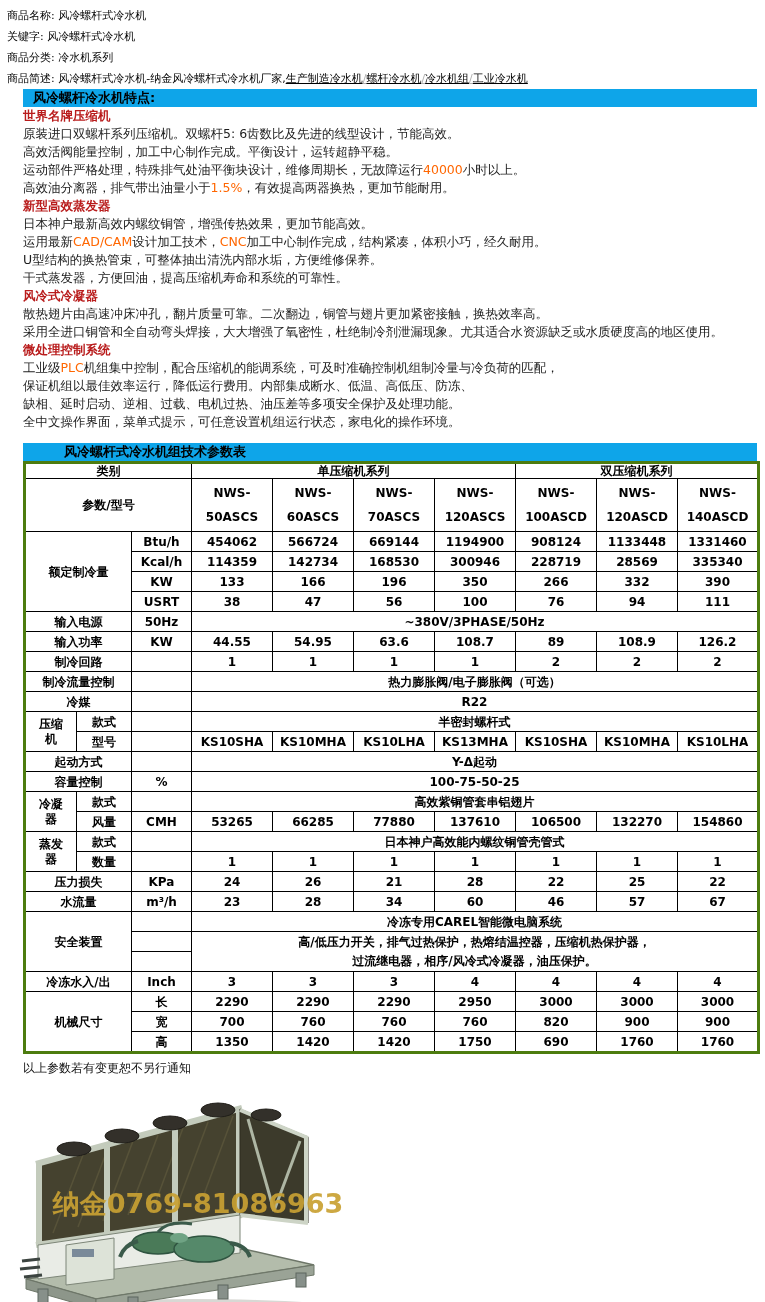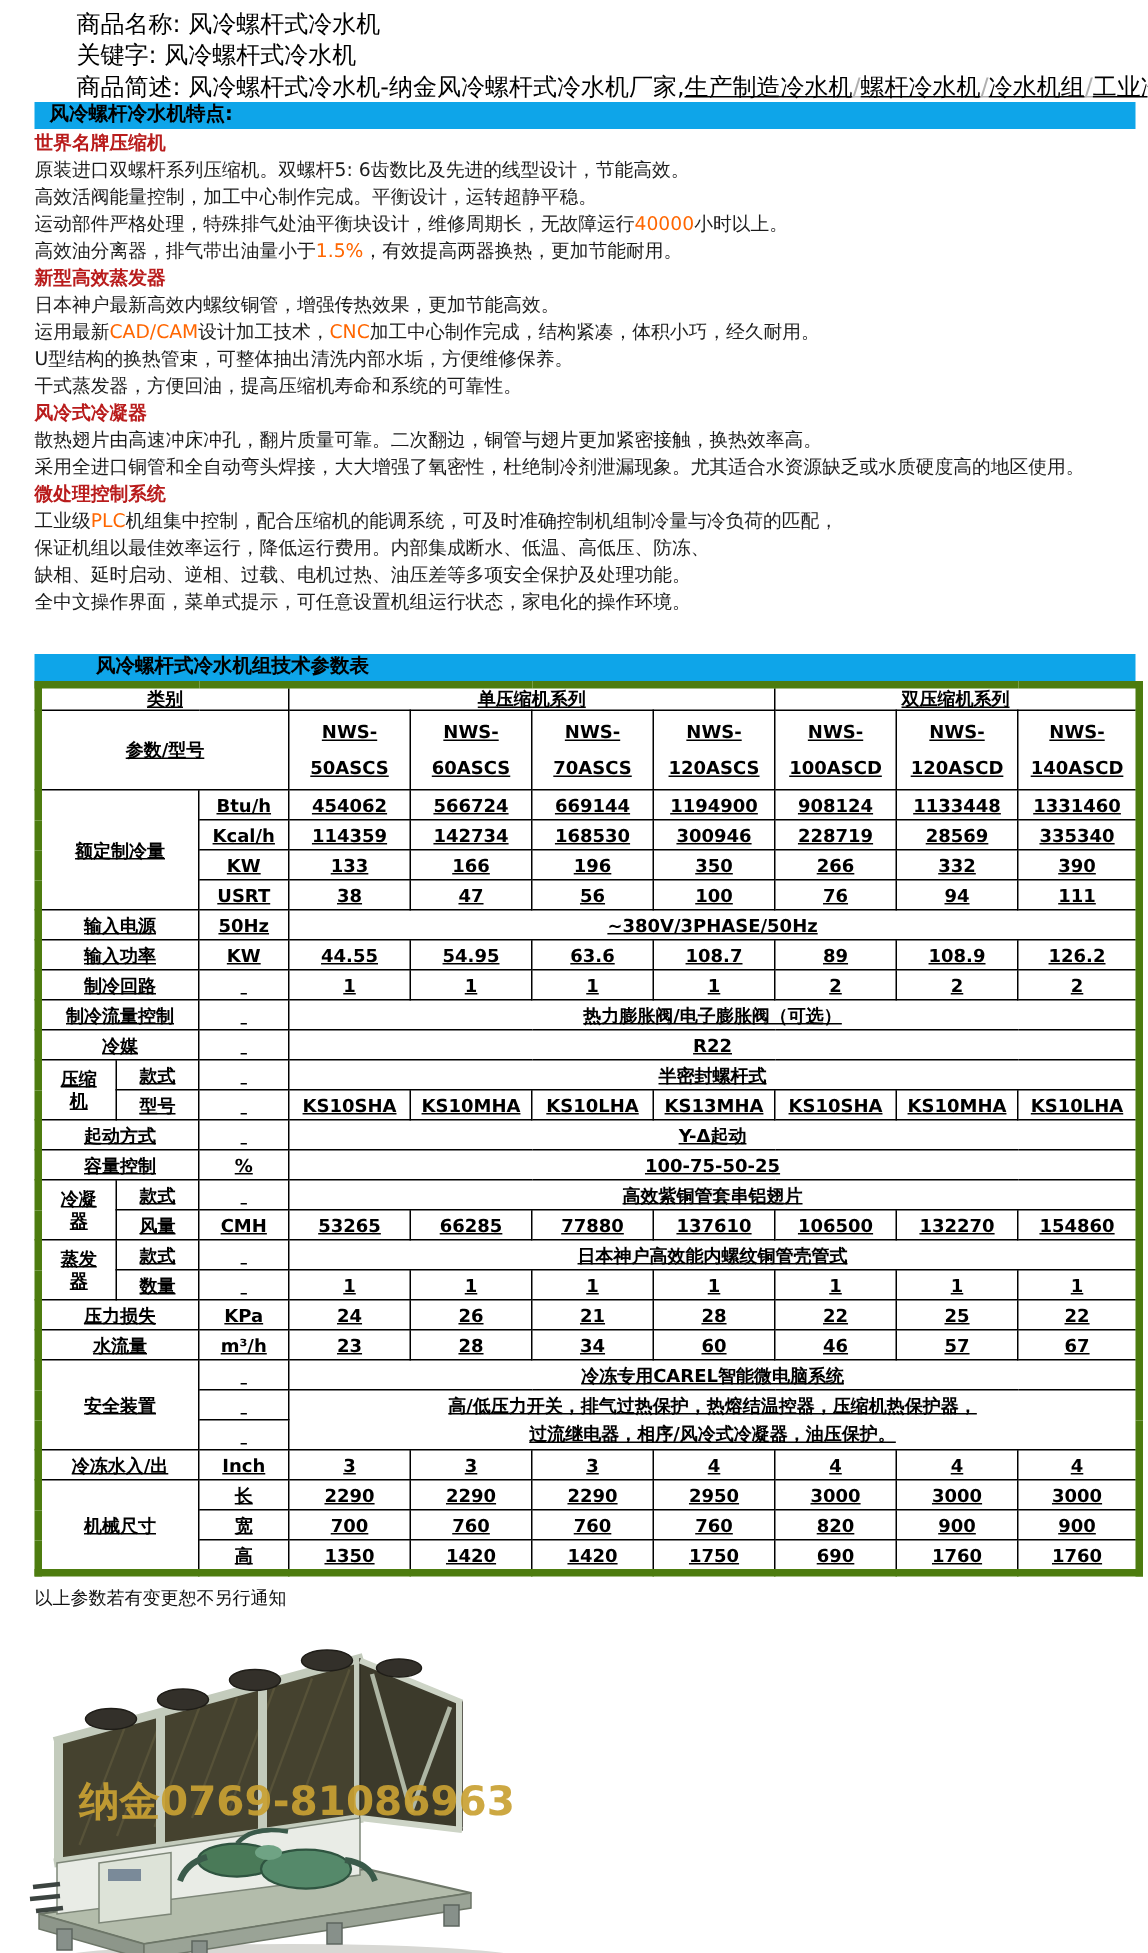--- a/index.html
+++ b/index.html
@@ -3,41 +3,40 @@
 <meta charset="utf-8">
 <style>
   html,body{margin:0;padding:0;}
   body{
     width:765px;height:1302px;overflow:hidden;background:#ffffff;
     font-family:"DejaVu Sans","Liberation Sans",sans-serif;
     color:#000;
   }
   
   .meta{padding:5px 0 0 7px;}
-  .meta-line{font-size:16px;line-height:21px;white-space:nowrap;margin-left:44px;}
+  .meta-line{font-size:11px;line-height:21px;white-space:nowrap;}
   .meta-line .lab{color:#000;}
   .meta-line .link{text-decoration:underline;}
   .meta-line .slash{color:#b0b0b0;text-decoration:underline;}
   
   .content{margin-left:23px;width:734px;}
   .sec-bar{
     background:#0ea5e9;
     font-size:13px;font-weight:bold;color:#000;
     padding:1px 0 2px 10px;line-height:15px;
   }
   .feat-body{font-size:12.5px;line-height:18px;color:#1c1c1c;}
   .feat-body .bh{font-weight:bold;color:#b91c1c;}
   .feat-body .hl{color:#ff6600;}
-  .tbl-bar{margin-top:26px;padding-left:41px;}
+  .tbl-bar{margin-top:12px;padding-left:41px;}
   
   table.spec{
     border-collapse:collapse;table-layout:fixed;width:734px;
     font-size:12px;font-weight:bold;text-align:center;
-    border:5px solid #4d7c0f;
-    text-decoration:underline;
+    border:3px solid #4d7c0f;
   }
   table.spec td{
     border:1px solid #000;padding:0 2px;height:19px;
     overflow:hidden;line-height:18px;vertical-align:middle;
   }
   table.spec td.r-hd1{height:14px;line-height:14px;}
   table.spec td.tall{height:52px;}
   table.spec td.two div{line-height:15px;}
   table.spec td.model{vertical-align:middle;}
   table.spec td.model div{line-height:24px;}
@@ -46,20 +45,21 @@
   
   .photo-wrap{margin:8px 0 0 8px;width:384px;height:236px;position:relative;}
   .photo-wrap svg{display:block;}
 </style>
 </head>
 <body>
 
 <div class="meta">
   <div class="meta-line"><span class="lab">商品名称: </span><span>风冷螺杆式冷水机</span></div>
   <div class="meta-line"><span class="lab">关键字: </span><span>风冷螺杆式冷水机</span></div>
+  <div class="meta-line"><span class="lab">商品分类: </span><span>冷水机系列</span></div>
   <div class="meta-line"><span class="lab">商品简述: </span><span>风冷螺杆式冷水机-纳金风冷螺杆式冷水机厂家,</span><span id="desc-links"><span class="link">生产制造冷水机</span><span class="slash">/</span><span class="link">螺杆冷水机</span><span class="slash">/</span><span class="link">冷水机组</span><span class="slash">/</span><span class="link">工业冷水机</span></span></div>
 </div>
 
 <div class="content">
 
   <div class="sec-bar">
     <span>风冷螺杆冷水机特点:</span>
   </div>
   <div class="feat-body" id="feat-body">
       <div class="bh">世界名牌压缩机</div>

